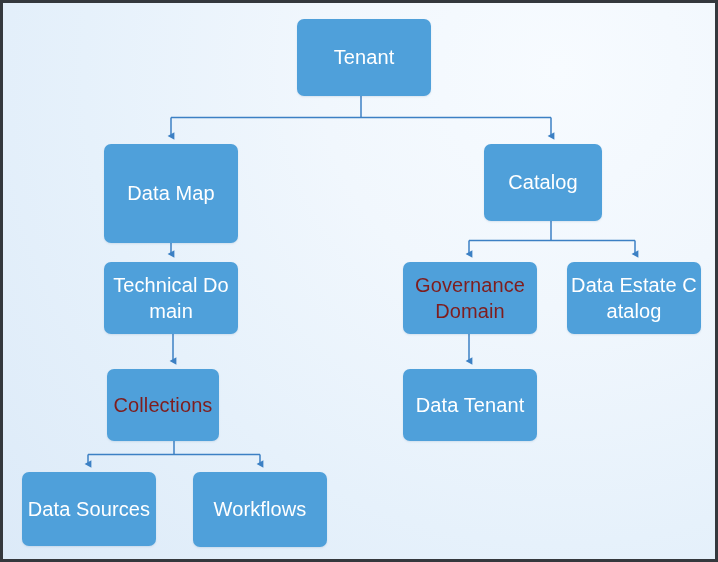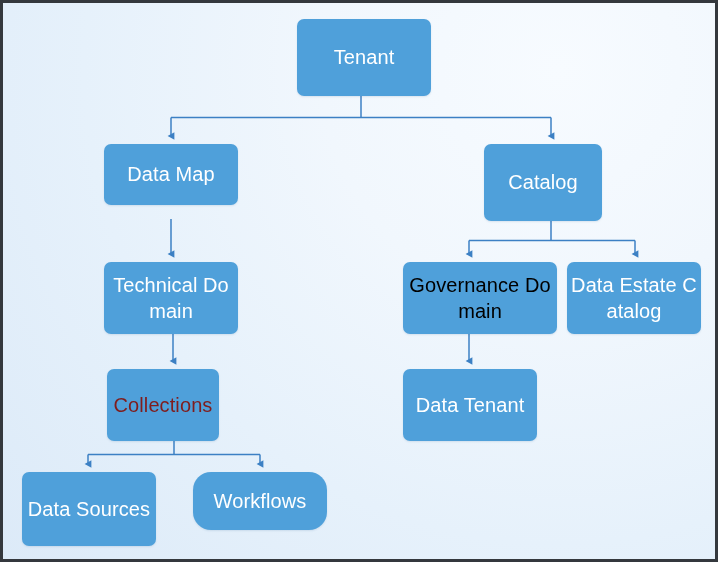--- a/index.html
+++ b/index.html
@@ -91,49 +91,49 @@
       <path marker-end="url(#arrow)" d="M632,237.5 L632,251"></path>
 
       <path marker-end="url(#arrow)" d="M466,329 L466,358"></path>
     </g>
   </svg>
 
   <div class="node" id="node-tenant" style="left: 294px; top: 16px; width: 134px; height: 77px; background: rgb(79, 160, 218); color: rgb(255, 255, 255);">
     <span>Tenant</span>
   </div>
 
-  <div class="node" id="node-data-map" style="left: 101px; top: 141px; width: 134px; height: 61px; background: rgb(79, 160, 218); color: rgb(255, 255, 255);">
+  <div class="node" id="node-data-map" style="left: 101px; top: 141px; width: 134px; height: 99px; background: rgb(79, 160, 218); color: rgb(255, 255, 255);">
     <span>Data Map</span>
   </div>
 
   <div class="node" id="node-catalog" style="left: 481px; top: 141px; width: 118px; height: 77px; background: rgb(79, 160, 218); color: rgb(255, 255, 255);">
     <span>Catalog</span>
   </div>
 
   <div class="node" id="node-technical-domain" style="left: 101px; top: 259px; width: 134px; height: 72px; background: rgb(79, 160, 218); color: rgb(255, 255, 255);">
     <span>Technical Domain</span>
   </div>
 
-  <div class="node" id="node-governance-domain" style="left: 400px; top: 259px; width: 154px; height: 72px; background: rgb(79, 160, 218); color: #000000;">
+  <div class="node" id="node-governance-domain" style="left: 400px; top: 259px; width: 134px; height: 72px; background: rgb(79, 160, 218); color: #7f1d1d;">
     <span>Governance Domain</span>
   </div>
 
   <div class="node" id="node-data-estate-health" style="left: 564px; top: 259px; width: 134px; height: 72px; background: rgb(79, 160, 218); color: rgb(255, 255, 255);">
     <span>Data Estate Catalog</span>
   </div>
 
   <div class="node" id="node-collections" style="left: 104px; top: 366px; width: 112px; height: 72px; background: rgb(79, 160, 218); color: #7f1d1d; align-items: center;">
     <span>Collections</span>
   </div>
 
   <div class="node" id="node-data-product" style="left: 400px; top: 366px; width: 134px; height: 72px; background: rgb(79, 160, 218); color: rgb(255, 255, 255);">
     <span>Data Tenant</span>
   </div>
 
   <div class="node" id="node-data-sources" style="left: 19px; top: 469px; width: 134px; height: 74px; background: rgb(79, 160, 218); color: rgb(255, 255, 255);">
     <span>Data Sources</span>
   </div>
 
-  <div class="node" id="node-workflows" style="left: 190px; top: 469px; width: 134px; height: 58px; background: rgb(79, 160, 218); color: rgb(255, 255, 255); border-radius: 18px;">
+  <div class="node" id="node-workflows" style="left: 190px; top: 469px; width: 134px; height: 75px; background: rgb(79, 160, 218); color: rgb(255, 255, 255);">
     <span>Workflows</span>
   </div>
 
 </div>
 
 </body></html>

